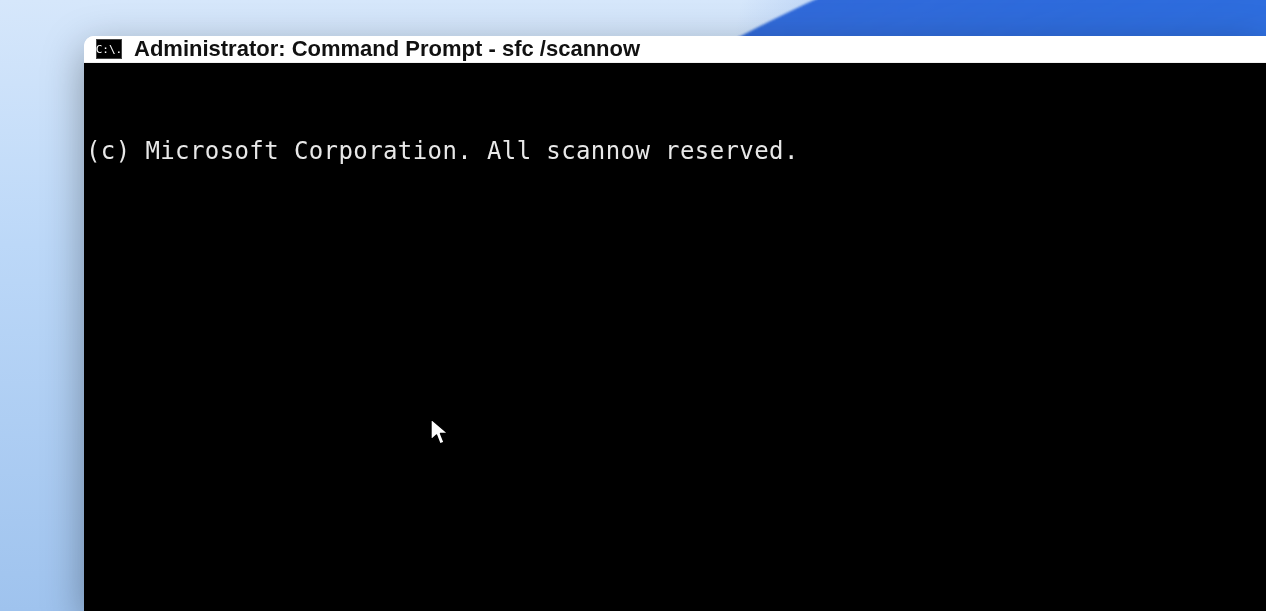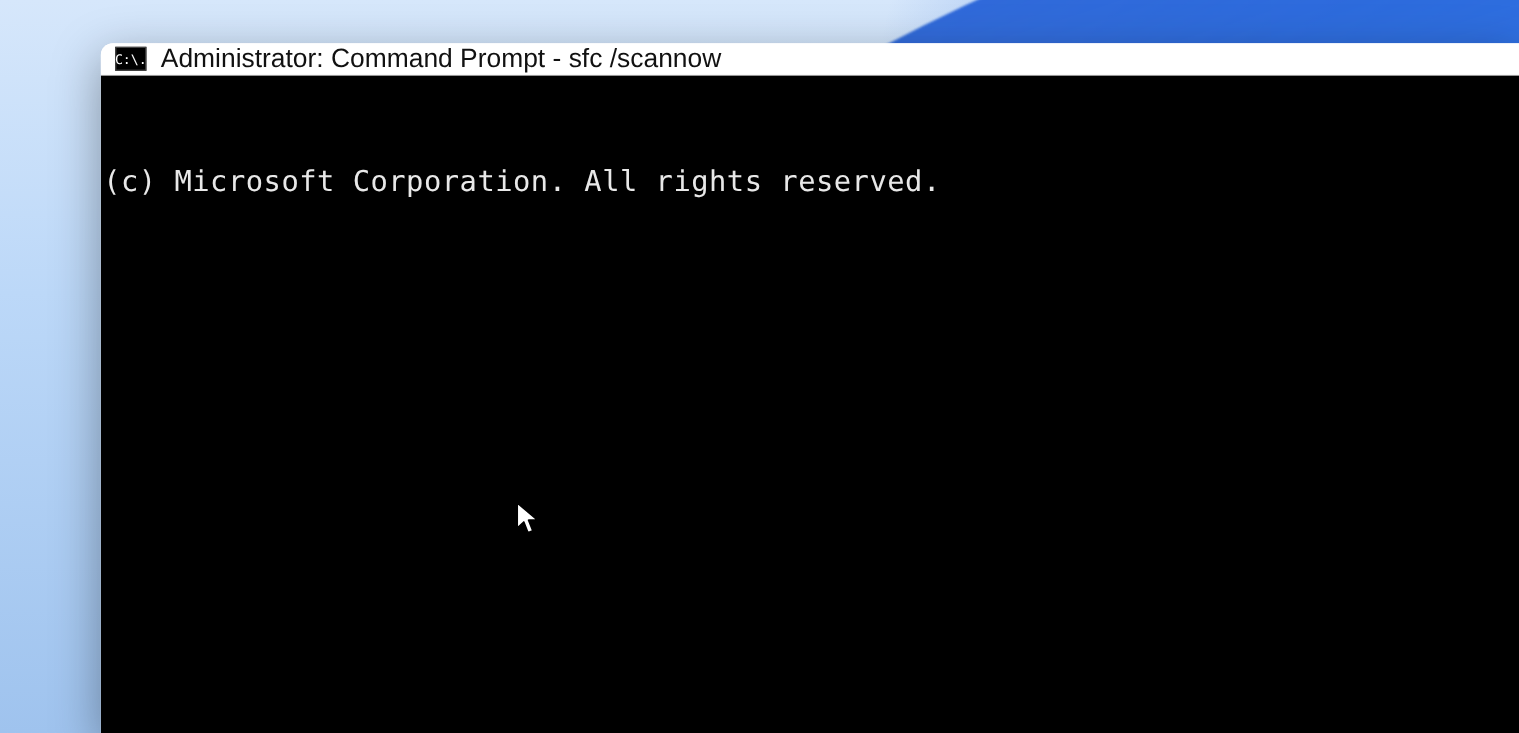--- a/index.html
+++ b/index.html
@@ -83,21 +83,21 @@
       display:inline-flex;
       align-items:center;
       justify-content:center;
       color:#fff;
       font-family: Consolas, monospace;
       font-size:11px;
       letter-spacing:0;
       border:1px solid #444;
       flex-shrink:0;
     }
-    .title-text { white-space: nowrap; }
+    .title-text { white-space: nowrap; font-weight: bold; }
 
     .terminal {
       flex:1;
       background:#000;
       color:#e8e8e8;
       font-family: Consolas, "Lucida Console", monospace;
       font-size: 24px;
       line-height: 33px;
       padding: 6px 2px 6px 2px;
       white-space: pre;
@@ -122,21 +122,21 @@
 <div class="wallpaper">
   <div class="swoop3"></div>
 </div>
 
 <div class="cmd-window">
   <div class="titlebar">
     <span class="app-icon">C:\.</span>
     <span class="title-text">Administrator: Command Prompt - sfc /scannow</span>
   </div>
   <div class="terminal">
-    <div class="line">(c) Microsoft Corporation. All rights reserved.</div>
+    <div class="line">(c) Microsoft Corporation. All scannow reserved.</div>
     <div class="line"></div>
     <div class="line"></div>
     
     
     
     
 
     <div class="mouse-cursor">
       <svg width="20" height="28" viewBox="0 0 20 28">
         <path d="M1 1 L1 22 L6.5 17 L10 26 L14 24.3 L10.5 15.5 L18 15.5 Z" fill="#ffffff" stroke="#000000" stroke-width="1.4" stroke-linejoin="round"></path>

